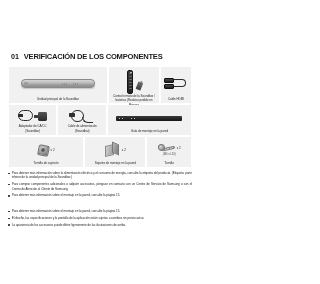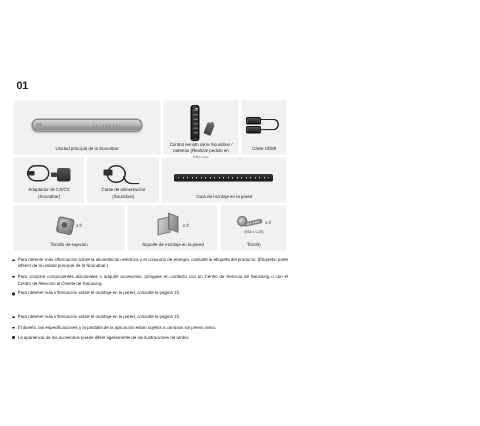--- a/index.html
+++ b/index.html
@@ -231,20 +231,21 @@
     letter-spacing: .2px;
   }
 </style>
 </head>
 <body>
 
 <div class="page">
 
   <div class="header">
     <span class="hdr-num">01</span>
+    <span class="hdr-title">VERIFICACIÓN DE LOS COMPONENTES</span>
   </div>
 
   <div class="grid">
 
     <div class="row r1">
 
       <div class="cell c-main">
         <div class="art">
           <div class="soundbar">
             <div class="endcap"></div>

